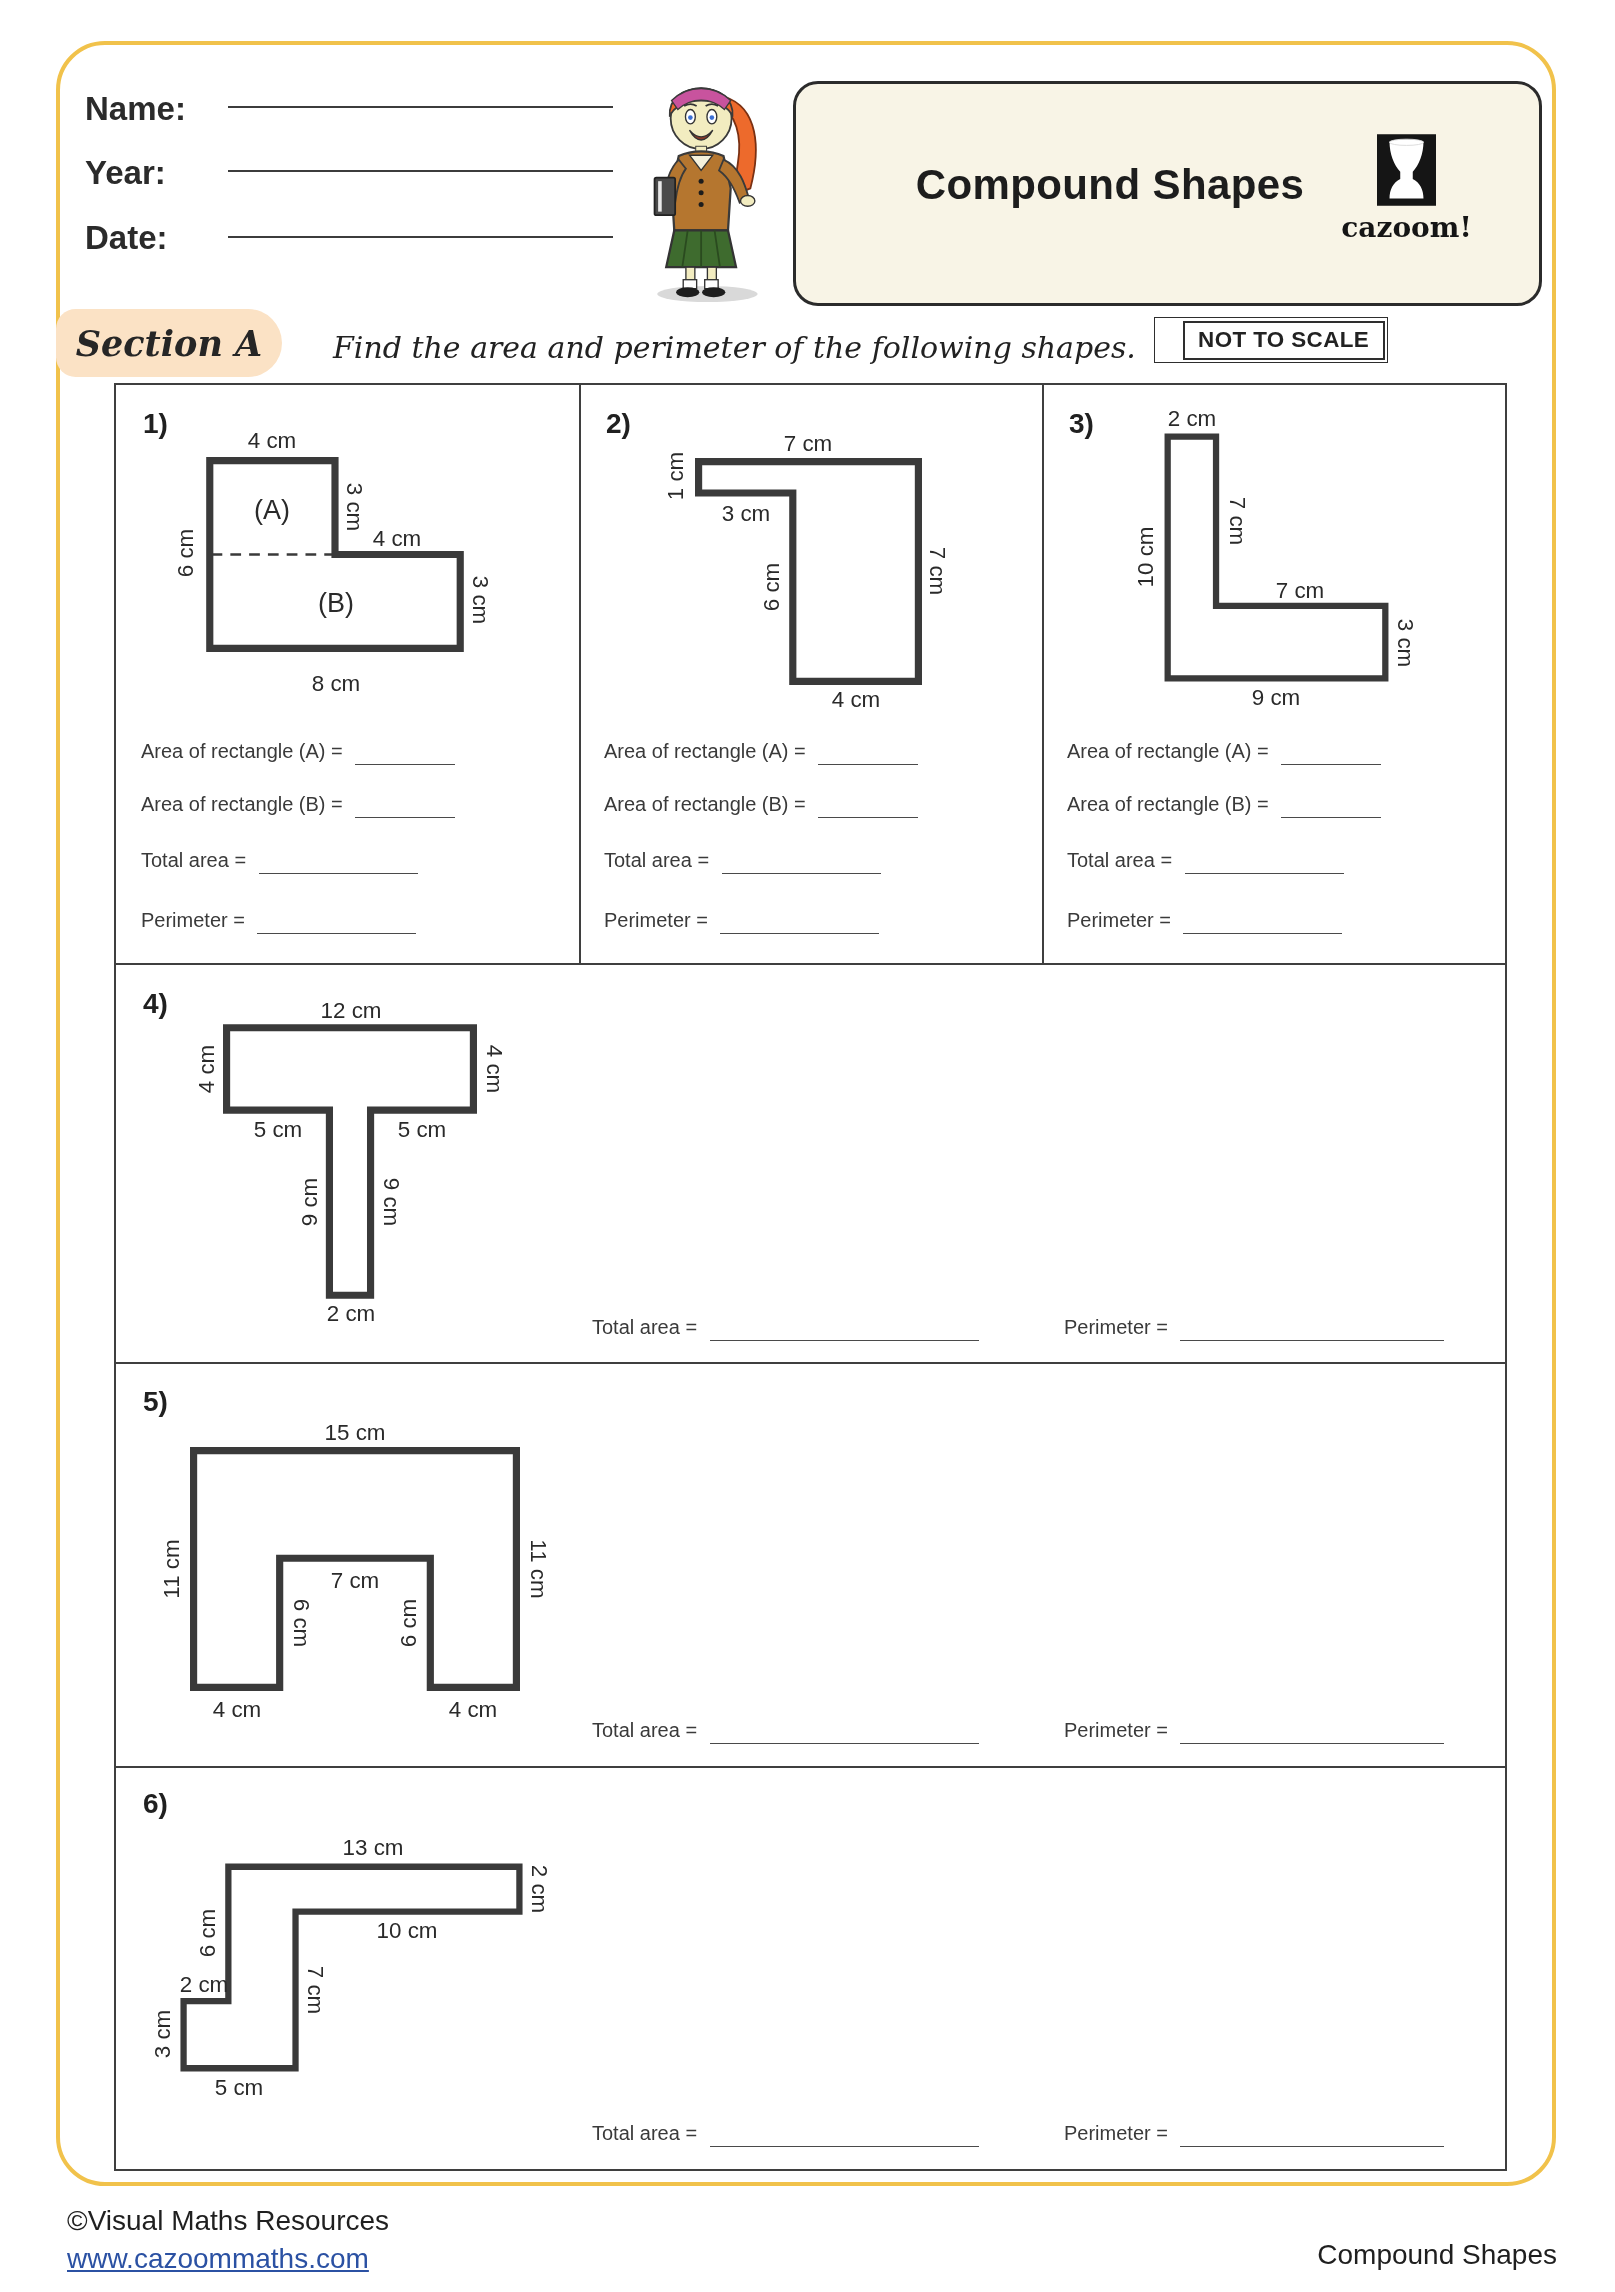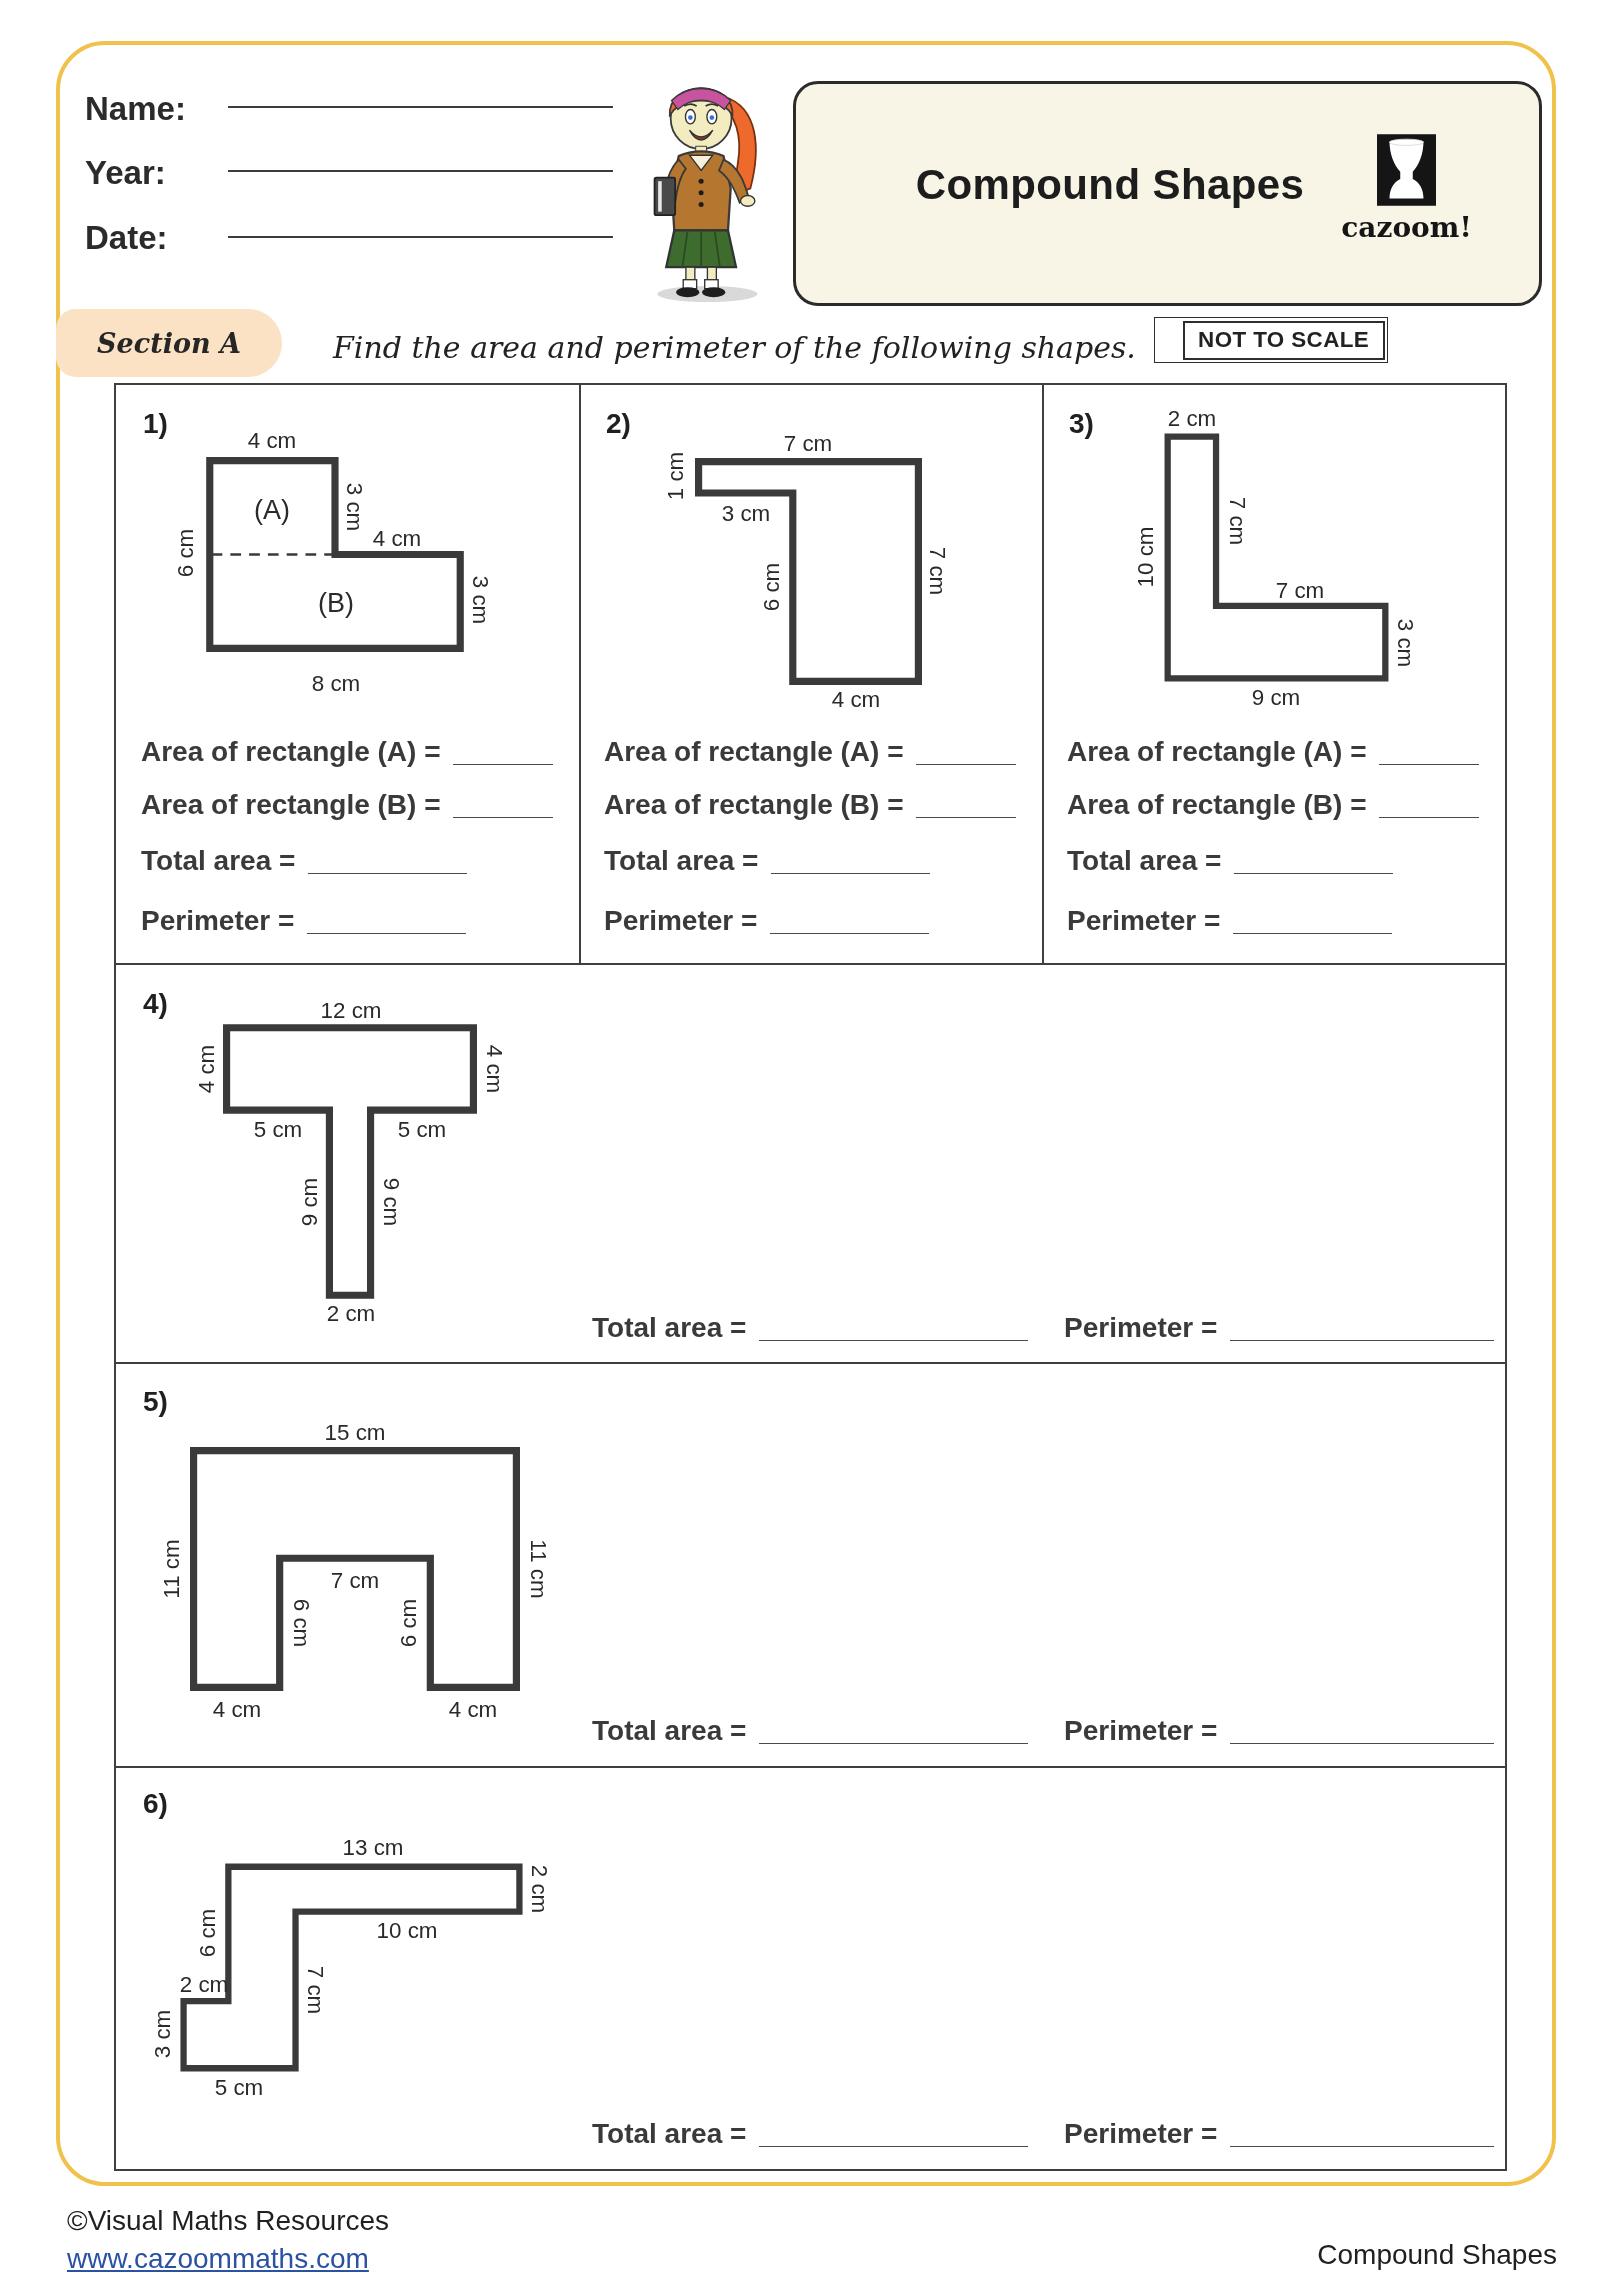--- a/index.html
+++ b/index.html
@@ -14,41 +14,41 @@
   .hline{position:absolute;border-bottom:2.7px solid #3c3c3c;width:385px;}
   #title-box{position:absolute;left:793px;top:81px;width:743px;height:219px;
     background:#F8F4E6;border:3.6px solid #2b2b2b;border-radius:25px;}
   #main-title{position:absolute;left:63px;top:77px;width:502px;text-align:center;
     font-size:42px;font-weight:bold;color:#1d1d1d;letter-spacing:0.4px;}
   #logo{position:absolute;right:61px;top:50px;width:143px;text-align:center;}
   #logo .logo-word{font-family:"DejaVu Serif",serif;font-weight:bold;font-size:28px;color:#151515;margin-top:1.8px;}
   
   #section-badge{position:absolute;left:56px;top:309px;width:226px;height:68px;
     background:#FBE2C5;border-radius:19.7px 34px 34px 19.7px;display:flex;align-items:center;justify-content:center;}
-  #section-badge span{font-family:"DejaVu Serif",serif;font-style:italic;font-weight:bold;font-size:27px;color:#262626;}
+  #section-badge span{font-family:"DejaVu Serif",serif;font-style:italic;font-weight:bold;font-size:35px;color:#262626;}
   #instruction{position:absolute;left:333px;top:330px;font-family:"DejaVu Serif",serif;
     font-style:italic;font-size:30px;color:#222;}
   #scale-box{position:absolute;left:1154px;top:317px;border:1.8px solid #2e2e2e;background:#fff;padding:2.7px;}
   #scale-box .inner{border:2.7px solid #2e2e2e;padding:4.5px 13.4px;font-size:22.4px;font-weight:bold;color:#222;letter-spacing:0.4px;margin-left:25px;}
   
   #sheet{position:absolute;left:114px;top:383px;width:1389px;height:1784px;border:2.7px solid #3f3f3f;}
   .trow{position:absolute;left:0;width:100%;border-bottom:2.7px solid #3f3f3f;}
   .trow:last-child{border-bottom:none;}
   .cell{position:absolute;top:0;height:100%;width:463px;}
   .cell.b{border-right:2.7px solid #3f3f3f;}
   .pnum{position:absolute;font-size:28px;font-weight:bold;color:#202020;}
   .dim{position:absolute;font-size:22.4px;color:#2a2a2a;white-space:nowrap;
     transform:translate(-50%,-50%);}
   .dim.cw{transform:translate(-50%,-50%) rotate(90deg);}
   .dim.ccw{transform:translate(-50%,-50%) rotate(-90deg);}
   .region{position:absolute;font-size:27px;color:#2a2a2a;transform:translate(-50%,-50%);}
   .shape{position:absolute;}
   
   .ans{position:absolute;display:flex;align-items:flex-end;height:34px;}
-  .ans .lbl{font-size:28px;font-weight:bold;color:#3a3a3a;line-height:27px;}
+  .ans .lbl{font-size:20px;font-weight:normal;color:#3a3a3a;line-height:27px;}
   .blank{display:inline-block;border-bottom:1.8px solid #4a4a4a;margin-left:12.5px;height:30px;}
   .w112{width:100px}.w178{width:159px}.w300{width:269px}.w295{width:264px}
   
   #copyright{position:absolute;left:67px;top:2205px;font-size:28px;color:#1f1f1f;}
   #site-link{position:absolute;left:67px;top:2243px;font-size:28px;color:#2B51A3;text-decoration:underline;}
   #doc-title{position:absolute;right:59px;top:2239px;font-size:28px;color:#1f1f1f;}
 </style>
 </head>
 <body>
 

